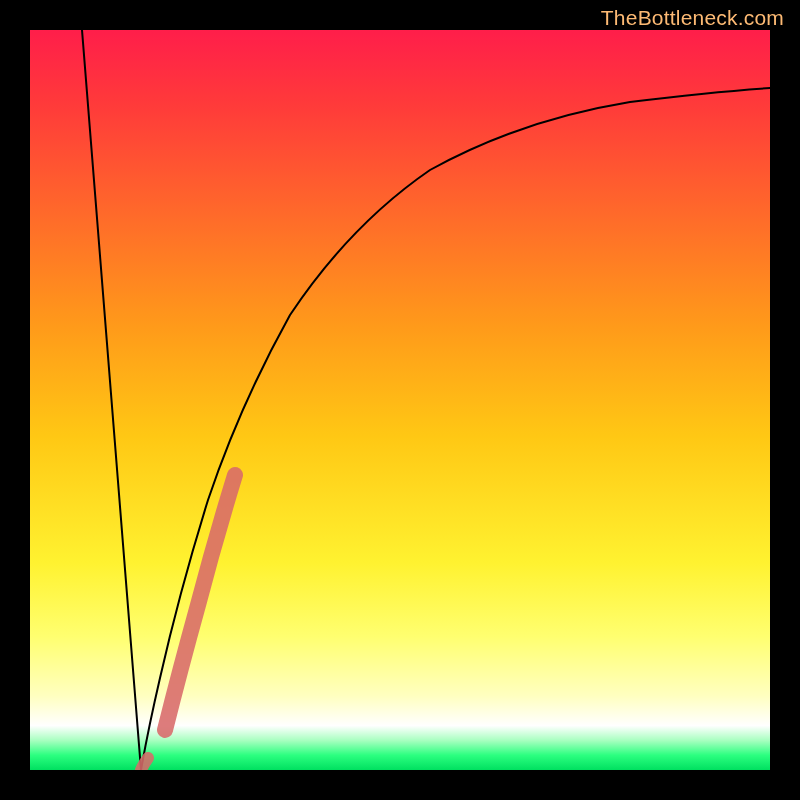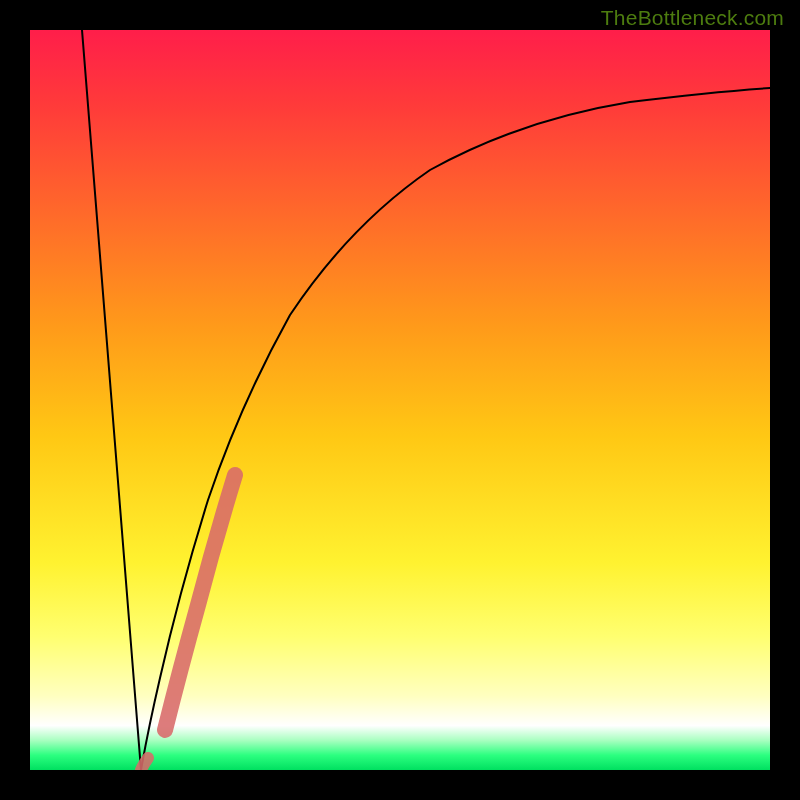--- a/index.html
+++ b/index.html
@@ -49,21 +49,21 @@
   svg.curves {
     position: absolute;
     inset: 0;
     width: 100%;
     height: 100%;
   }
   .watermark {
     position: absolute;
     top: 6px;
     right: 16px;
-    color: #4d7c0f;
+    color: #fdba74;
     font-size: 21px;
     letter-spacing: 0.2px;
     user-select: none;
   }
 </style>
 </head>
 <body>
 
 <div class="frame">
 

